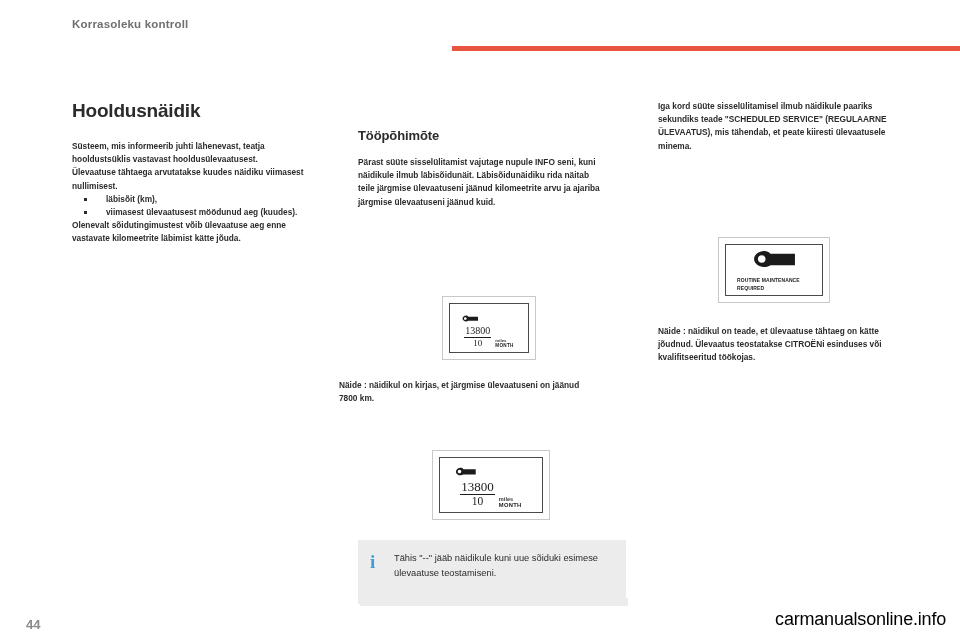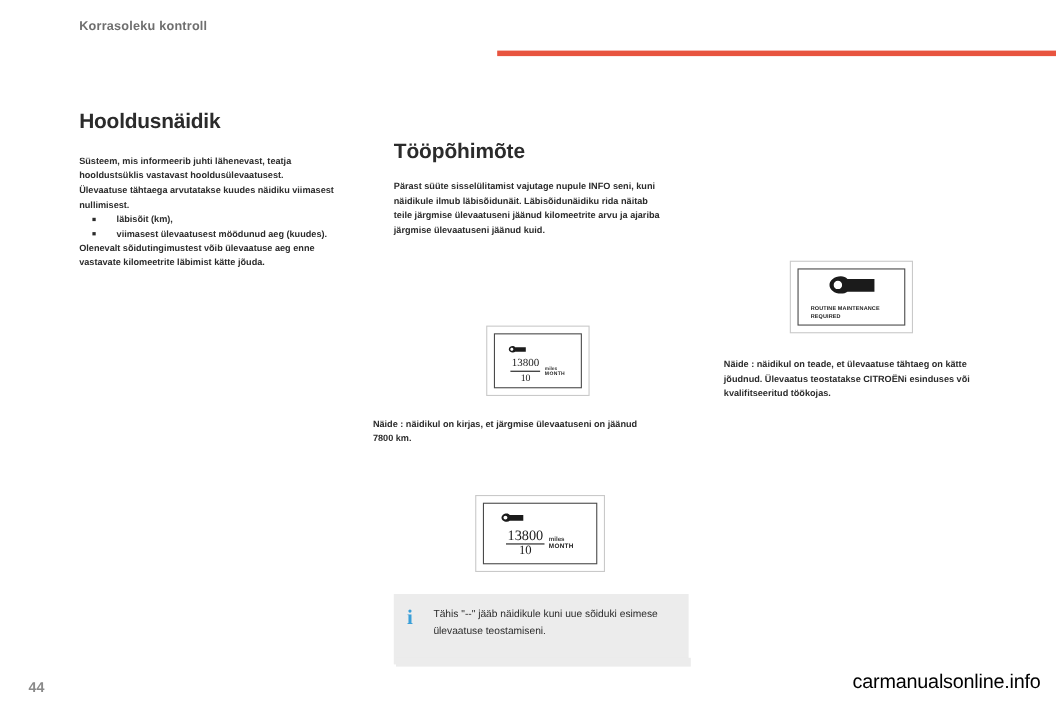--- a/index.html
+++ b/index.html
@@ -53,21 +53,21 @@
 
   h1.title-main {
     margin: 0 0 18px 0;
     font-size: 19px;
     font-weight: bold;
     color: #2b2b2b;
     letter-spacing: -0.2px;
   }
   h2.title-col {
     margin: 0 0 13px 0;
-    font-size: 19px;
+    font-size: 13px;
     font-weight: bold;
     color: #2b2b2b;
     letter-spacing: -0.1px;
     padding-top: 28px;
   }
 
   p.body-text {
     margin: 0 0 0 0;
     font-size: 8.3px;
     line-height: 13.2px;
@@ -123,21 +123,21 @@
     flex-direction: column;
     align-items: center;
     justify-content: center;
   }
   .disp-wrench {
     align-self: flex-start;
     margin-left: 14%;
   }
   .disp-row {
     display: flex;
-    align-items: center;
+    align-items: flex-end;
   }
   .disp-frac {
     display: flex;
     flex-direction: column;
     align-items: center;
   }
   .disp-num {
     font-family: "Liberation Serif", serif;
     color: #1b1b1b;
     line-height: 1.05;
@@ -338,20 +338,21 @@
     </div>
   </div>
 </div>
 
 <div id="info-note">
   <span class="info-icon">i</span>
   <span class="info-text">Tähis "--" jääb näidikule kuni uue sõiduki esimese ülevaatuse teostamiseni.</span>
 </div>
 
 <div class="col col-right">
+  <p class="body-text">Iga kord süüte sisselülitamisel ilmub näidikule paariks sekundiks teade "SCHEDULED SERVICE" (REGULAARNE ÜLEVAATUS), mis tähendab, et peate kiiresti ülevaatusele minema.</p>
 </div>
 
 <div id="figure-maintenance">
   <div class="display-inner">
     <div class="maint-content">
       <span>
         <svg width="46" height="18" viewBox="0 0 36 14">
           <path d="M10.5 0.8 C5.9 0.8 2.4 3.8 2.4 7.0 C2.4 10.3 5.9 13.2 10.5 13.2 C12.4 13.2 14.0 12.7 15.2 11.8 L34.4 11.8 L34.4 2.8 L15.2 2.8 C14.0 1.5 12.4 0.8 10.5 0.8 Z M8.4 4.0 C10.1 4.0 11.4 5.3 11.4 7.0 C11.4 8.7 10.1 10.0 8.4 10.0 C6.7 10.0 5.4 8.7 5.4 7.0 C5.4 5.3 6.7 4.0 8.4 4.0 Z" fill="#1b1b1b"></path>
         </svg>
       </span>

